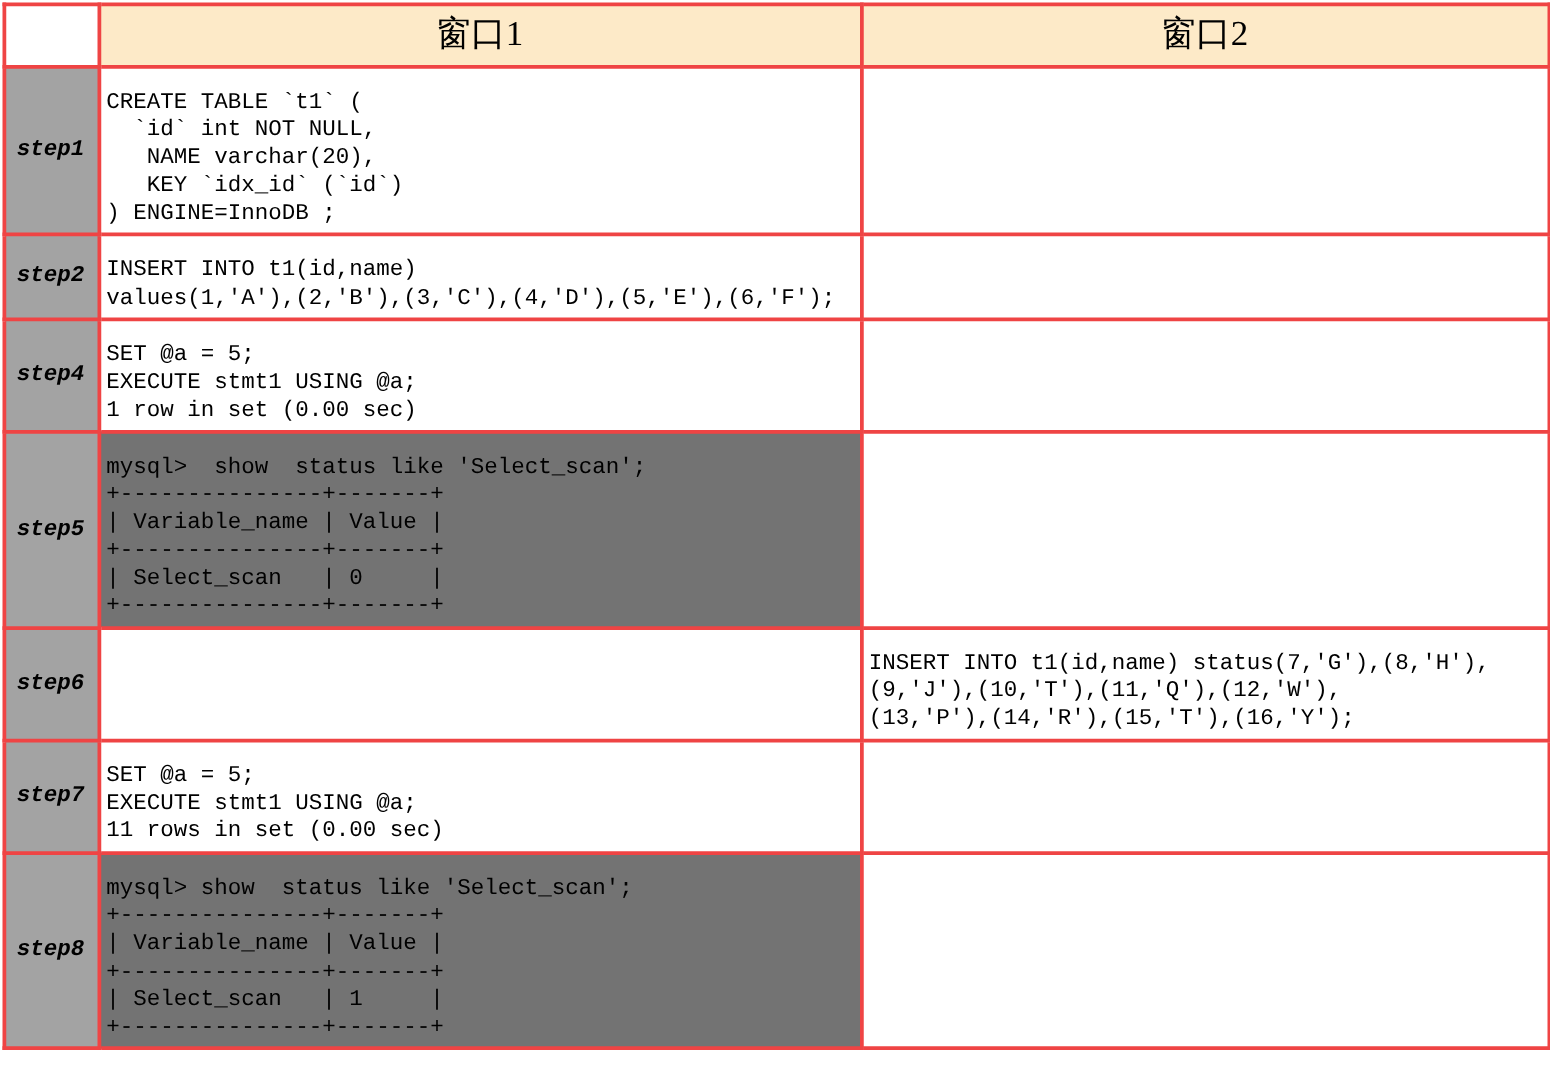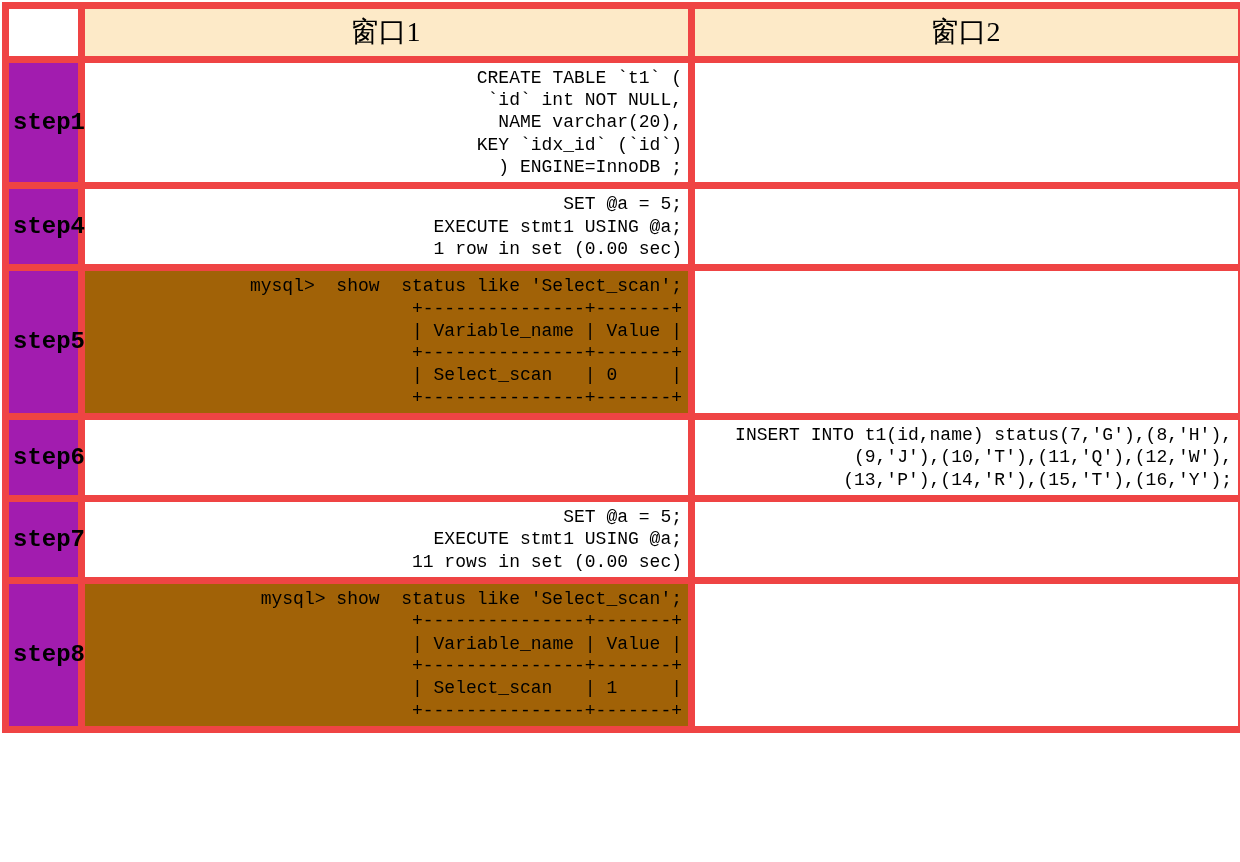--- a/index.html
+++ b/index.html
@@ -14,58 +14,58 @@
   .tbl {
     border-collapse: collapse;
     table-layout: fixed;
     width: 1236px;
     margin: 2px;
   }
   .tbl col.col-step { width: 76px; }
   .tbl col.col-w1   { width: 610px; }
   .tbl col.col-w2   { width: 550px; }
   .tbl th, .tbl td {
-    border: 7px solid #ef4444;
+    border: 3px solid #ef4444;
     padding: 2px 6px 2px 4px;
     vertical-align: middle;
     font-size: 19px;
     line-height: 1.24;
   }
   .tbl th {
     text-align: center;
     font-weight: normal;
     font-size: 28px;
     padding-top: 6px;
     padding-bottom: 6px;
   }
   .tbl th.hdr-blank {
     background: #ffffff;
   }
   .tbl th.hdr-win {
     background: #fdeac8;
   }
   .tbl td.step-label {
     font-family: Consolas, "Courier New", monospace;
-    font-size: 24px;
+    font-size: 18px;
     font-weight: bold;
     text-align: center;
     vertical-align: middle;
-    background: #a21caf;
+    background: #a3a3a3;
+    font-style: italic;
   }
   .tbl td.code-cell {
     font-family: Consolas, "Courier New", monospace;
     font-size: 18px;
     white-space: pre;
     background: #ffffff;
-    padding: 4px 6px 4px 4px;
+    padding: 16px 6px 4px 4px;
     vertical-align: top;
-    text-align: right;
   }
   .tbl td.code-cell.hl {
-    background: #a16207;
+    background: #737373;
   }
   .tbl td.empty-cell {
     background: #ffffff;
   }
 </style>
 </head>
 <body>
 
 <table class="tbl">
   <colgroup>
@@ -82,20 +82,26 @@
   </thead>
   <tbody id="steps-body">
 
   <tr>
         <td class="step-label">step1</td>
         <td class="code-cell">CREATE TABLE `t1` (
   `id` int NOT NULL,
    NAME varchar(20),
    KEY `idx_id` (`id`)
 ) ENGINE=InnoDB ;</td>
+        <td class="code-cell empty-cell"></td>
+      </tr>
+      <tr>
+        <td class="step-label">step2</td>
+        <td class="code-cell">INSERT INTO t1(id,name)
+values(1,'A'),(2,'B'),(3,'C'),(4,'D'),(5,'E'),(6,'F');</td>
         <td class="code-cell empty-cell"></td>
       </tr>
       <tr>
         <td class="step-label">step4</td>
         <td class="code-cell">SET @a = 5;
 EXECUTE stmt1 USING @a;
 1 row in set (0.00 sec)</td>
         <td class="code-cell empty-cell"></td>
       </tr>
       <tr>

